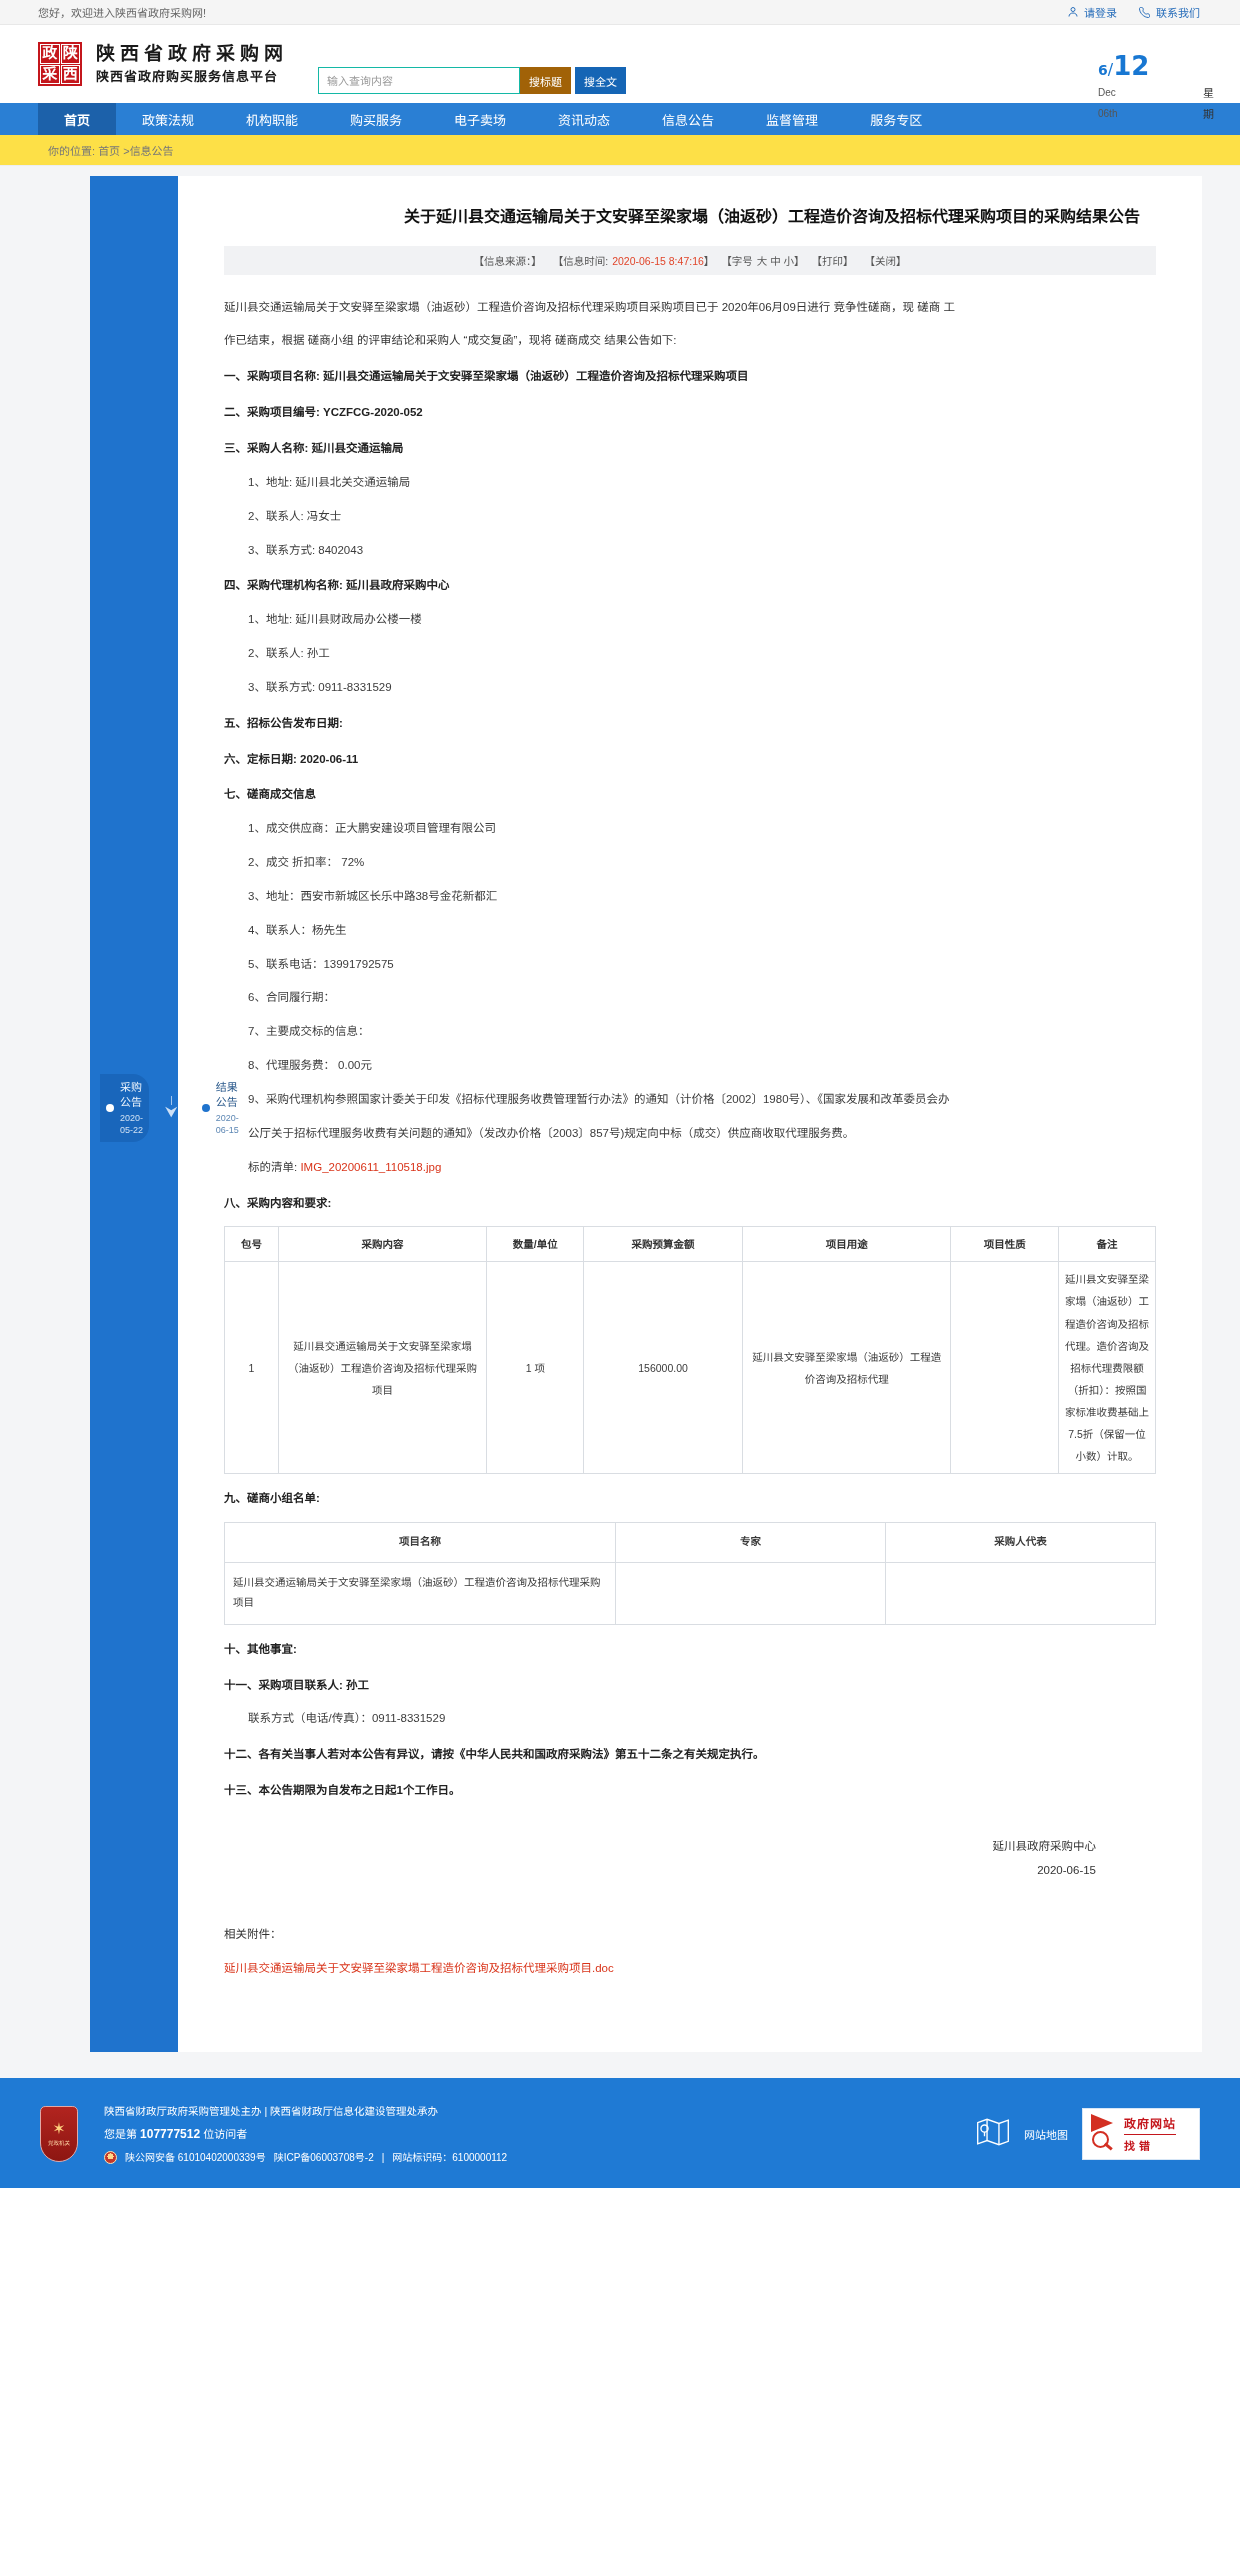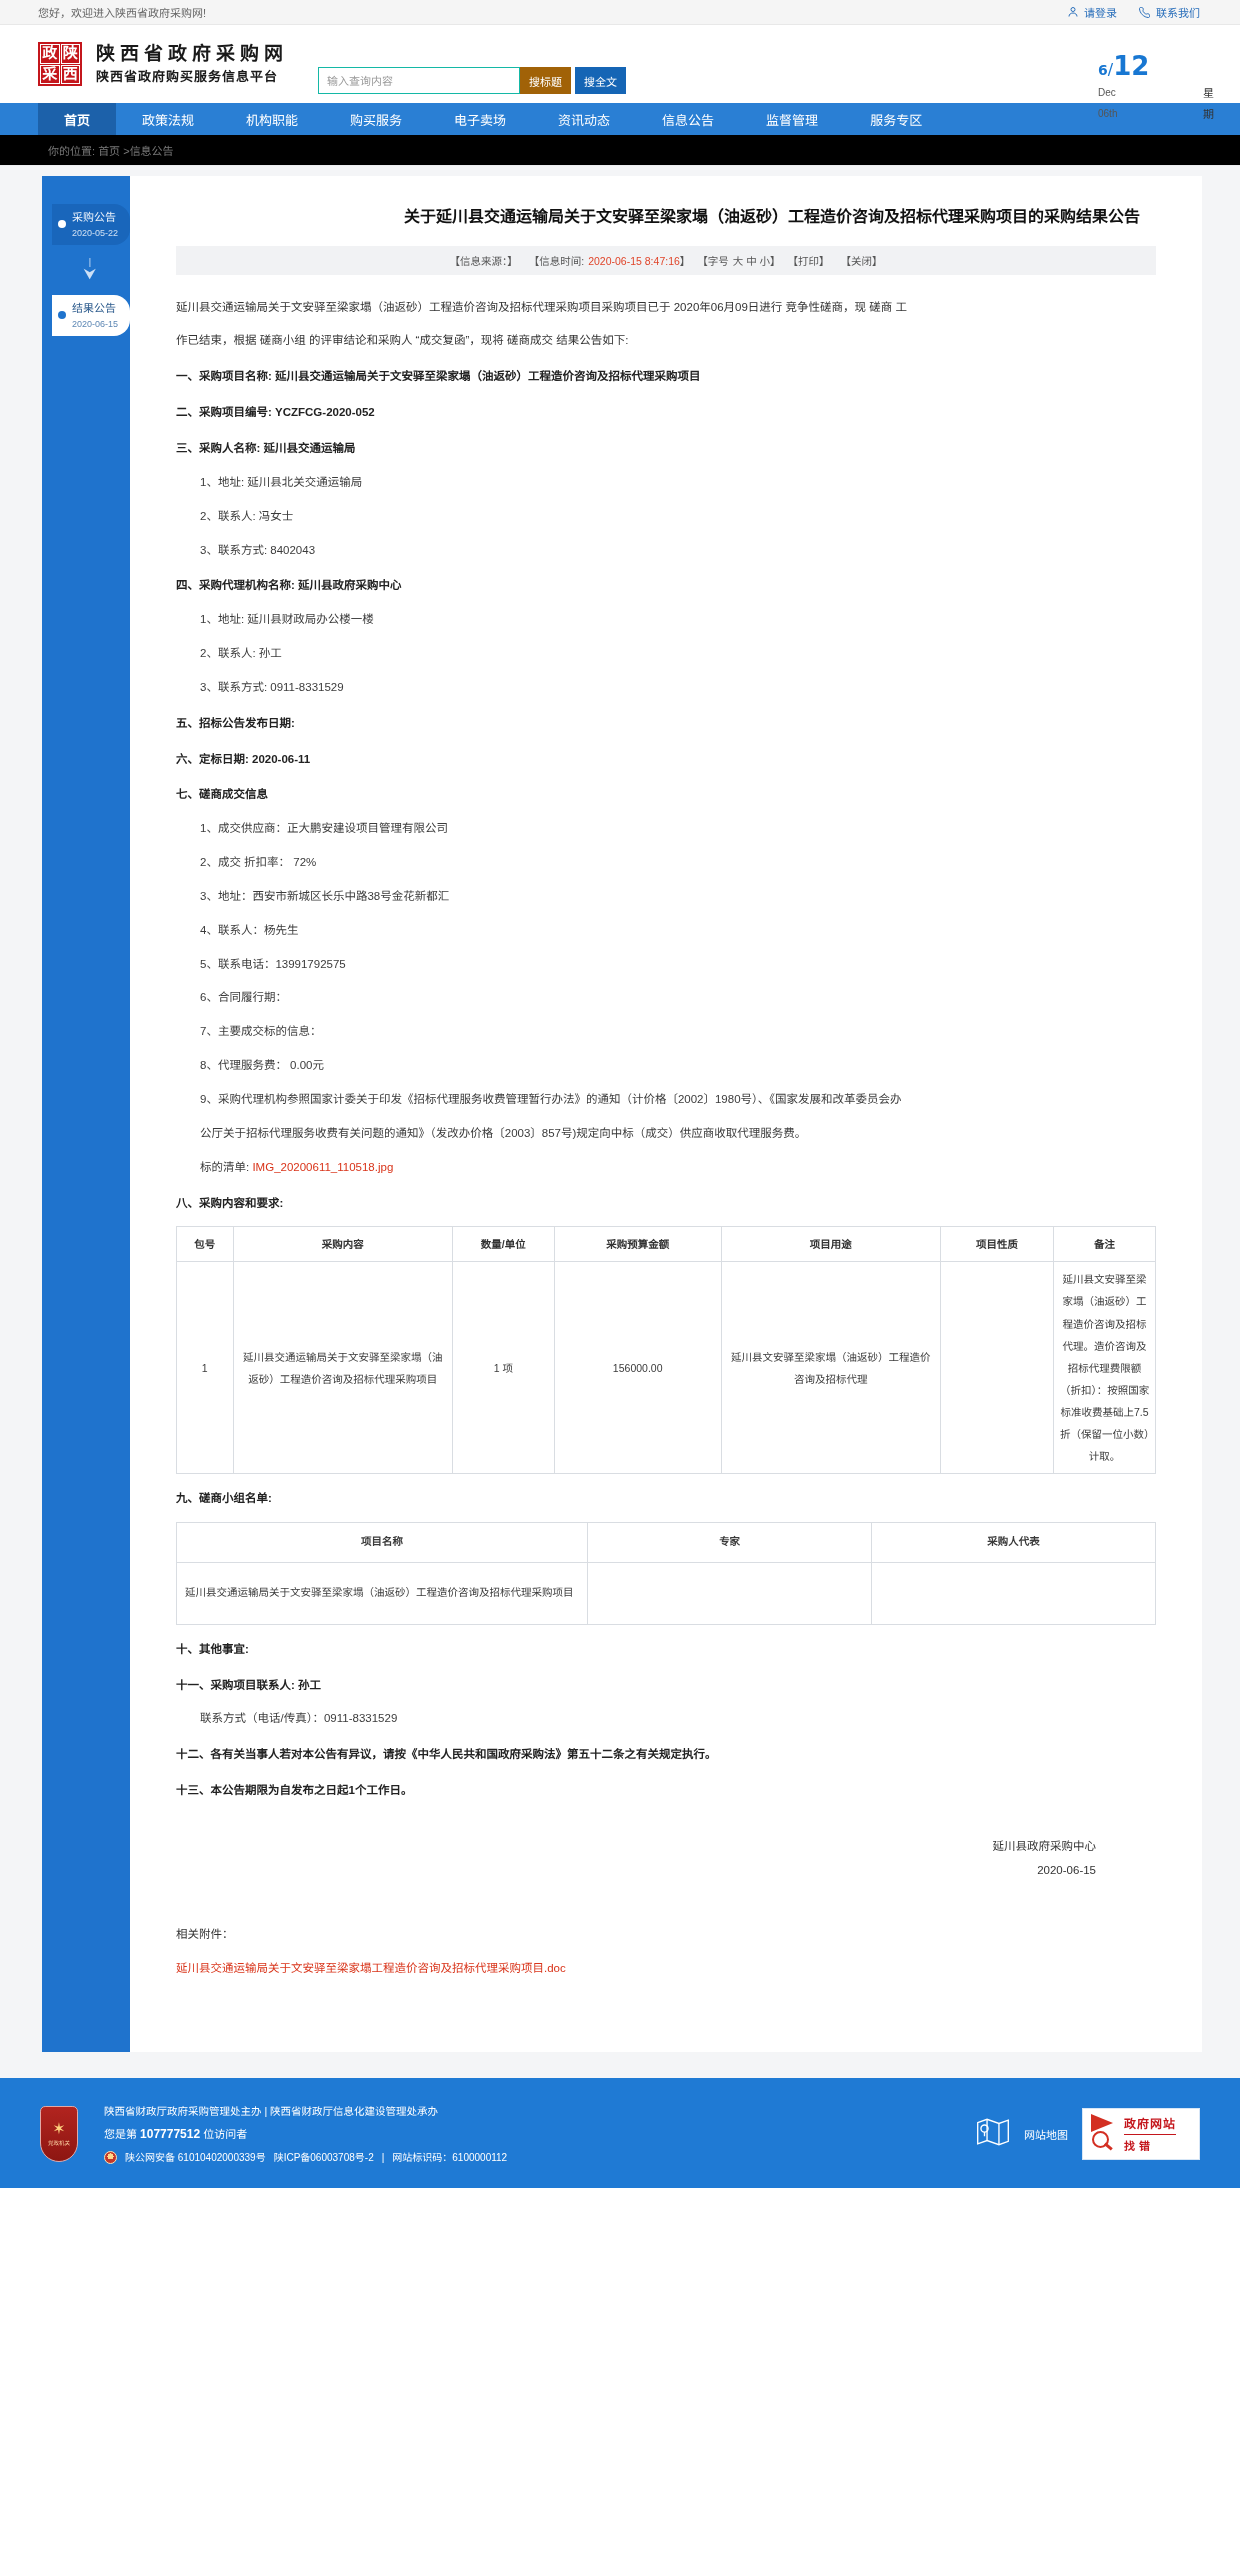--- a/index.html
+++ b/index.html
@@ -132,43 +132,44 @@
     font-size:13px;
     display:flex;align-items:center;justify-content:center;
     padding:0 26px;
     cursor:pointer;
     white-space:nowrap;
   }
   .nav-item.active{ background:#1c61aa; font-weight:bold; }
 
   
   .crumbwrap{
-    background:#000000;
+    background:#fde047;
     padding:7px 0 7px 48px;
     font-size:11px;
     color:#777;
     border-bottom:1px solid #eceef1;
   }
   .crumbwrap a{ color:#777; text-decoration:none; }
 
   
   .page{
     background:#f4f5f7;
     display:flex;
     padding:10px 38px 26px 42px;
   }
   .sidebar{
     width:88px;
     flex:none;
     background:#1f73cd;
     padding:28px 0 40px 0;
     display:flex;
-    flex-direction:column;
+    flex-direction:row;
     align-items:center;
-    gap:0;
+    gap:8px;
+    margin-left:48px;
   }
   .side-chip{
     width:78px;
     margin-left:10px;
     border-radius:0 16px 16px 0;
     padding:6px 6px 6px 20px;
     position:relative;
     line-height:1.35;
   }
   .side-chip.is-dark{ background:#1966bb; }

